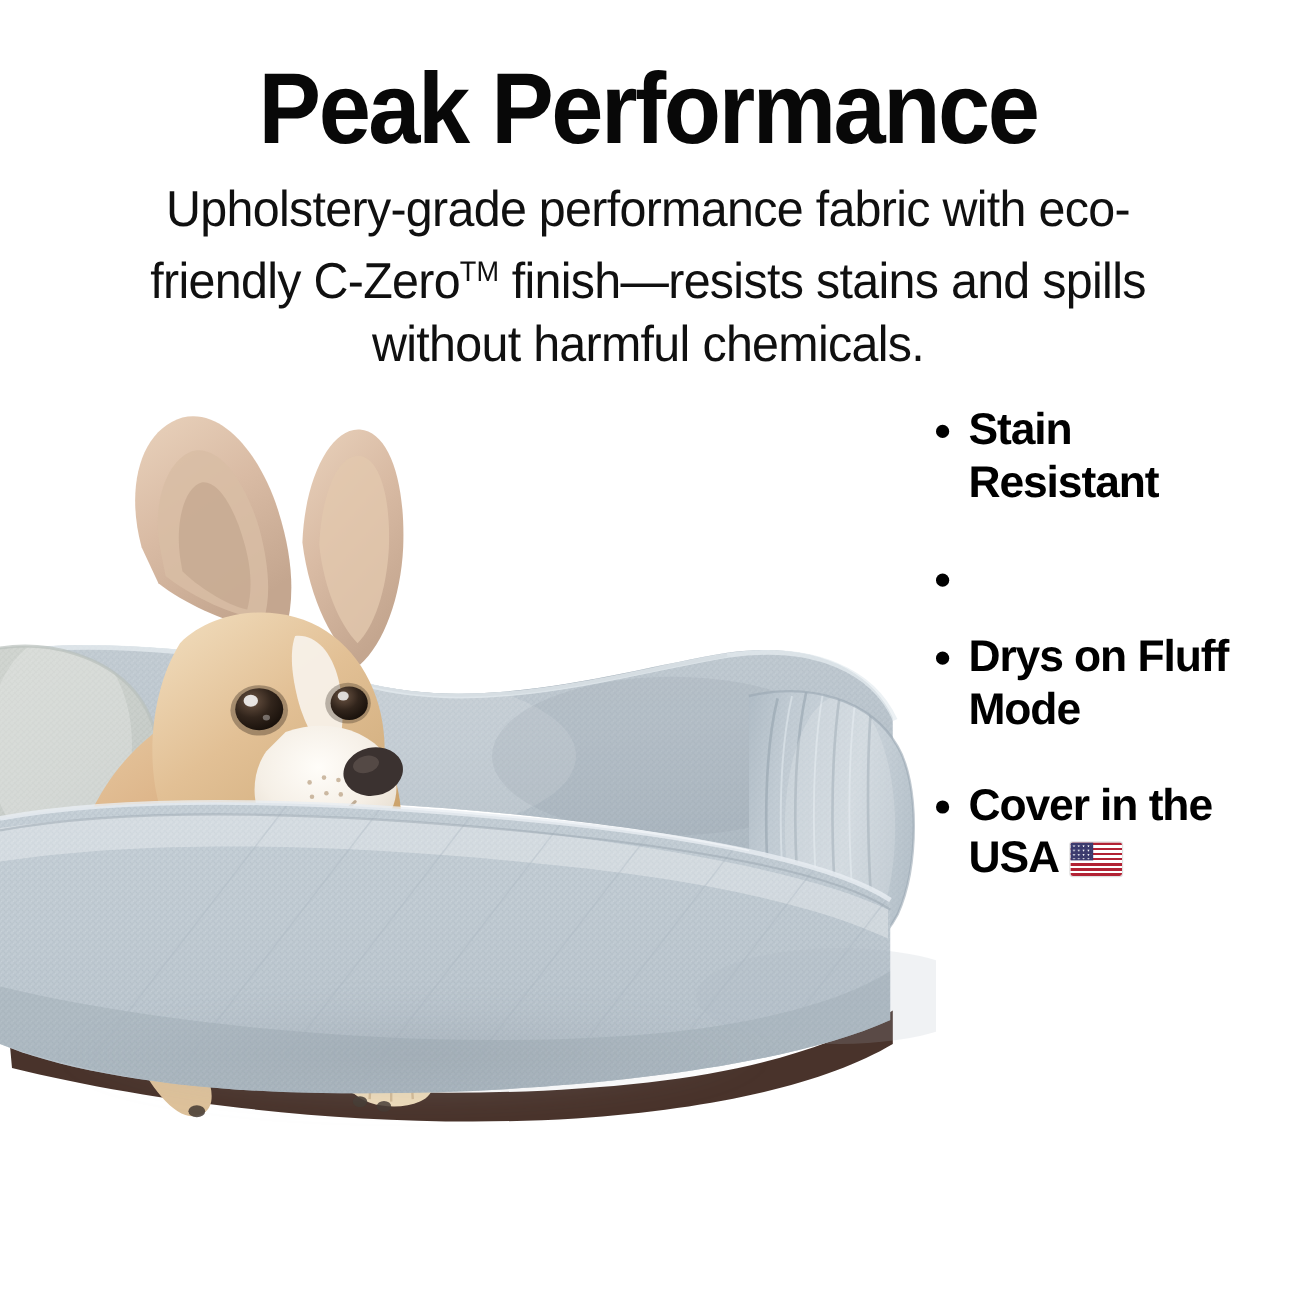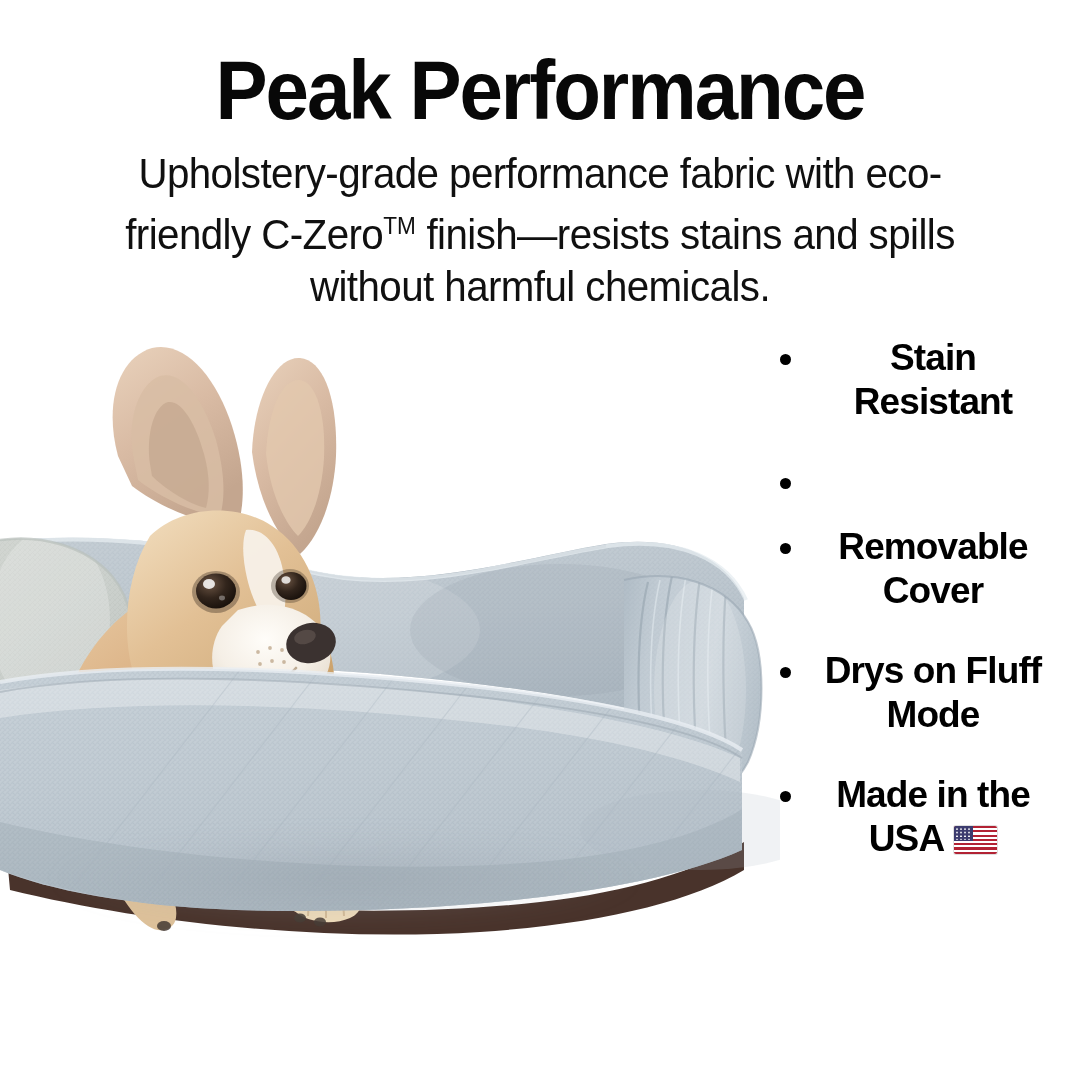--- a/index.html
+++ b/index.html
@@ -57,21 +57,20 @@
     left:780px; top:336px;
     width:300px;
     display:flex;
     flex-direction:column;
     gap:36px;
   }
   .feature {
     display:flex;
     align-items:flex-start;
     gap:16px;
-    text-align:center;
   }
   .bullet {
     flex:0 0 auto;
     width:11px; height:11px;
     border-radius:50%;
     background:#000;
     margin-top:18px;
   }
   .feature-label {
     font-family:"Liberation Sans", sans-serif;
@@ -433,31 +432,27 @@
 
     <div class="feature">
       <span class="bullet"></span>
       <span class="feature-label">Stain Resistant</span>
     </div>
 
     <div class="feature">
       <span class="bullet"></span>
     </div>
 
-    <div class="feature">
-      <span class="bullet"></span>
-      <span class="feature-label">Removable Cover</span>
-    </div>
 
 
     <div class="feature">
       <span class="bullet"></span>
       <span class="feature-label">Drys on Fluff Mode</span>
     </div>
 
     <div class="feature">
       <span class="bullet"></span>
-      <span class="feature-label"><span>Made in the USA</span><span class="flag"><span class="stripes"></span><span class="canton"></span></span></span>
+      <span class="feature-label"><span>Cover in the USA</span><span class="flag"><span class="stripes"></span><span class="canton"></span></span></span>
     </div>
 
   </div>
 
 </div>
 
 </body></html>

